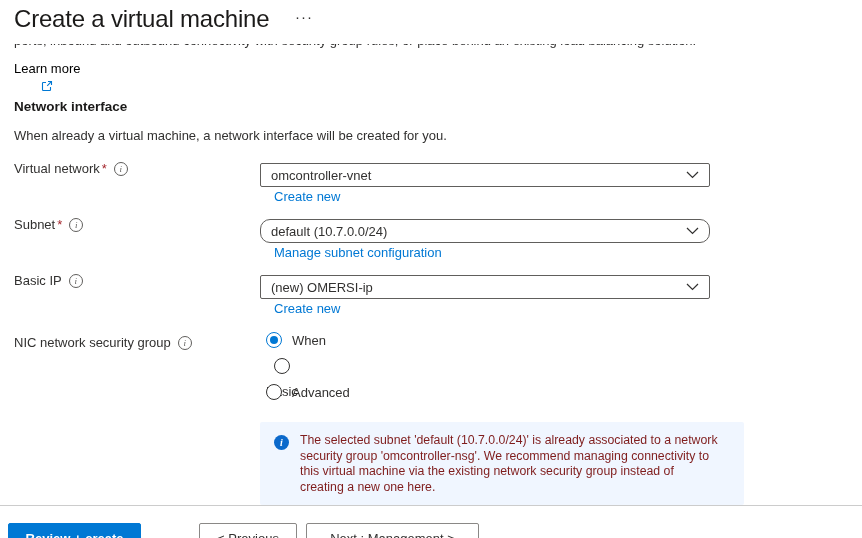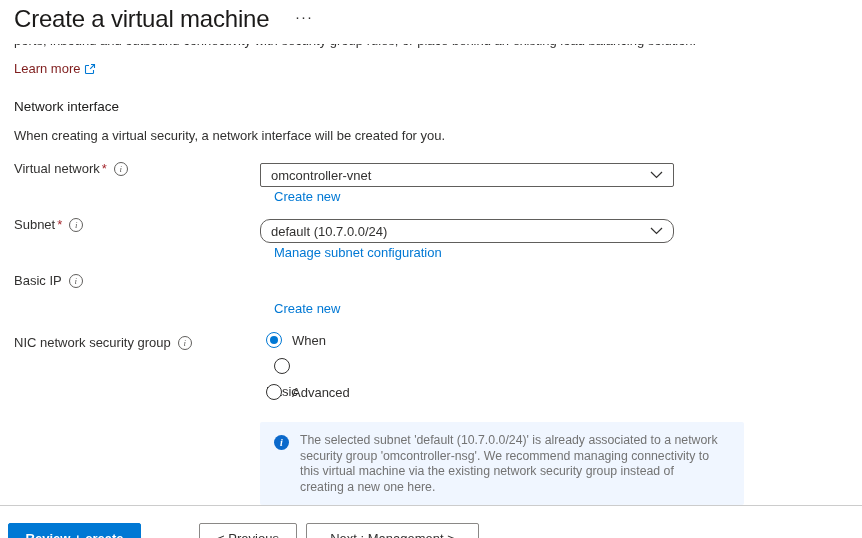--- a/index.html
+++ b/index.html
@@ -27,44 +27,44 @@
     position: absolute; left: 14px; top: 44px; width: 740px; height: 8px;
     overflow: hidden;
   }
   .clipped-line p {
     margin-top: -12px; line-height: 18px; font-size: 13px; color: #323130;
     white-space: nowrap;
   }
 
   .learn-more {
     position: absolute; left: 14px; top: 61px;
-    color: #7f1d1d; cursor: pointer; display: flex; align-items: center; gap: 4px;
-    text-decoration: none; font-size: 13px;
+    color: #000000; cursor: pointer; display: flex; align-items: center; gap: 4px;
+    text-decoration: none; font-size: 13px; flex-direction: column;
   }
   .learn-more svg { display: block; }
 
   .section-heading {
     position: absolute; left: 14px; top: 99px;
-    font-weight: 400; font-size: 13.5px; color: #1b1a19;
+    font-weight: 700; font-size: 13.5px; color: #1b1a19;
   }
   .section-desc {
     position: absolute; left: 14px; top: 128px; font-size: 13px;
   }
 
   
   .field-label { position: absolute; left: 14px; display: flex; align-items: center; gap: 7px; font-size: 13px; }
   .req { color: #a4262c; margin-left: 2px; }
   .info-tip {
     width: 14px; height: 14px; border: 1px solid #5f5e5c; border-radius: 50%;
     display: inline-flex; align-items: center; justify-content: center;
     font-size: 9px; font-style: italic; font-family: "Liberation Serif", serif;
     color: #5f5e5c; cursor: pointer; flex: none;
   }
   .select-box {
-    position: absolute; left: 260px; width: 414px; height: 24px;
+    position: absolute; left: 260px; width: 450px; height: 24px;
     border: 1px solid #605e5c; border-radius: 2px; background: #fff;
     display: flex; align-items: center; padding: 0 10px; cursor: pointer;
     font-size: 13px;
   }
   .select-box .chev { margin-left: auto; display: flex; align-items: center; }
   .sub-link {
     position: absolute; left: 260px; color: #0078d4; cursor: pointer; font-size: 13px;
     text-decoration: none;
     margin-left: 14px;
   }
@@ -85,21 +85,21 @@
   .info-box {
     position: absolute; left: 260px; top: 422px; width: 484px; height: 83px;
     background: #f0f6ff; border-radius: 2px; padding: 11px 14px 11px 40px;
   }
   .info-box .info-icon {
     position: absolute; left: 14px; top: 13px;
     width: 15px; height: 15px; border-radius: 50%; background: #0b69cb; color: #fff;
     font-size: 10px; font-weight: 700; font-family: "Liberation Serif", serif; font-style: italic;
     display: flex; align-items: center; justify-content: center;
   }
-  .info-box .info-text { font-size: 12.3px; line-height: 15.5px; color: #737373; max-width: 420px; }
+  .info-box .info-text { font-size: 12.3px; line-height: 15.5px; color: #7f1d1d; max-width: 420px; }
 
   
   .footer-divider {
     position: absolute; left: 0; top: 505px; width: 862px; height: 1px; background: #cccccc;
   }
   .btn {
     position: absolute; top: 523px; height: 30px; font-size: 13px;
     display: flex; align-items: center; justify-content: center;
     border-radius: 2px; cursor: pointer; font-family: inherit;
   }
@@ -127,21 +127,21 @@
     <span>
       <svg width="12" height="12" viewBox="0 0 12 12">
         <path d="M5 2.5 H2.2 a0.7 0.7 0 0 0 -0.7 0.7 V9.8 a0.7 0.7 0 0 0 0.7 0.7 h6.6 a0.7 0.7 0 0 0 0.7 -0.7 V7" stroke="#0078d4" stroke-width="1.1" fill="none"></path>
         <path d="M7 1.5 h3.5 v3.5" stroke="#0078d4" stroke-width="1.1" fill="none"></path>
         <path d="M10.3 1.7 L6.2 5.8" stroke="#0078d4" stroke-width="1.1" fill="none"></path>
       </svg>
     </span>
   </a>
 
   <div class="section-heading">Network interface</div>
-  <div class="section-desc">When creating a virtual security, a network interface will be created for you.</div>
+  <div class="section-desc">When already a virtual machine, a network interface will be created for you.</div>
 
   <div class="field-label" style="top:161px;">
     <span><span>Virtual network</span><span class="req">*</span></span>
     <span class="info-tip">i</span>
   </div>
   <div class="select-box" style="top:163px;">
     <span>omcontroller-vnet</span>
     <span class="chev">
       <svg width="13" height="8" viewBox="0 0 13 8">
           <path d="M1 1 L6.5 6.5 L12 1" stroke="#323130" stroke-width="1.2" fill="none"></path>
@@ -161,20 +161,28 @@
           <path d="M1 1 L6.5 6.5 L12 1" stroke="#323130" stroke-width="1.2" fill="none"></path>
         </svg>
     </span>
   </div>
   <a class="sub-link" style="top:245px;">Manage subnet configuration</a>
 
   <div class="field-label" style="top:273px;">
     <span>Basic IP</span>
     <span class="info-tip">i</span>
   </div>
+  <div class="select-box" style="top:275px;">
+    <span>(new) OMERSI-ip</span>
+    <span class="chev">
+      <svg width="13" height="8" viewBox="0 0 13 8">
+          <path d="M1 1 L6.5 6.5 L12 1" stroke="#323130" stroke-width="1.2" fill="none"></path>
+        </svg>
+    </span>
+  </div>
   <a class="sub-link" style="top:301px;">Create new</a>
 
   <div class="field-label" style="top:335px;">
     <span>NIC network security group</span>
     <span class="info-tip">i</span>
   </div>
   <div class="radio-row" style="top:332px;">
     <span class="radio selected"></span>
     <span class="radio-label">When</span>
   </div>

